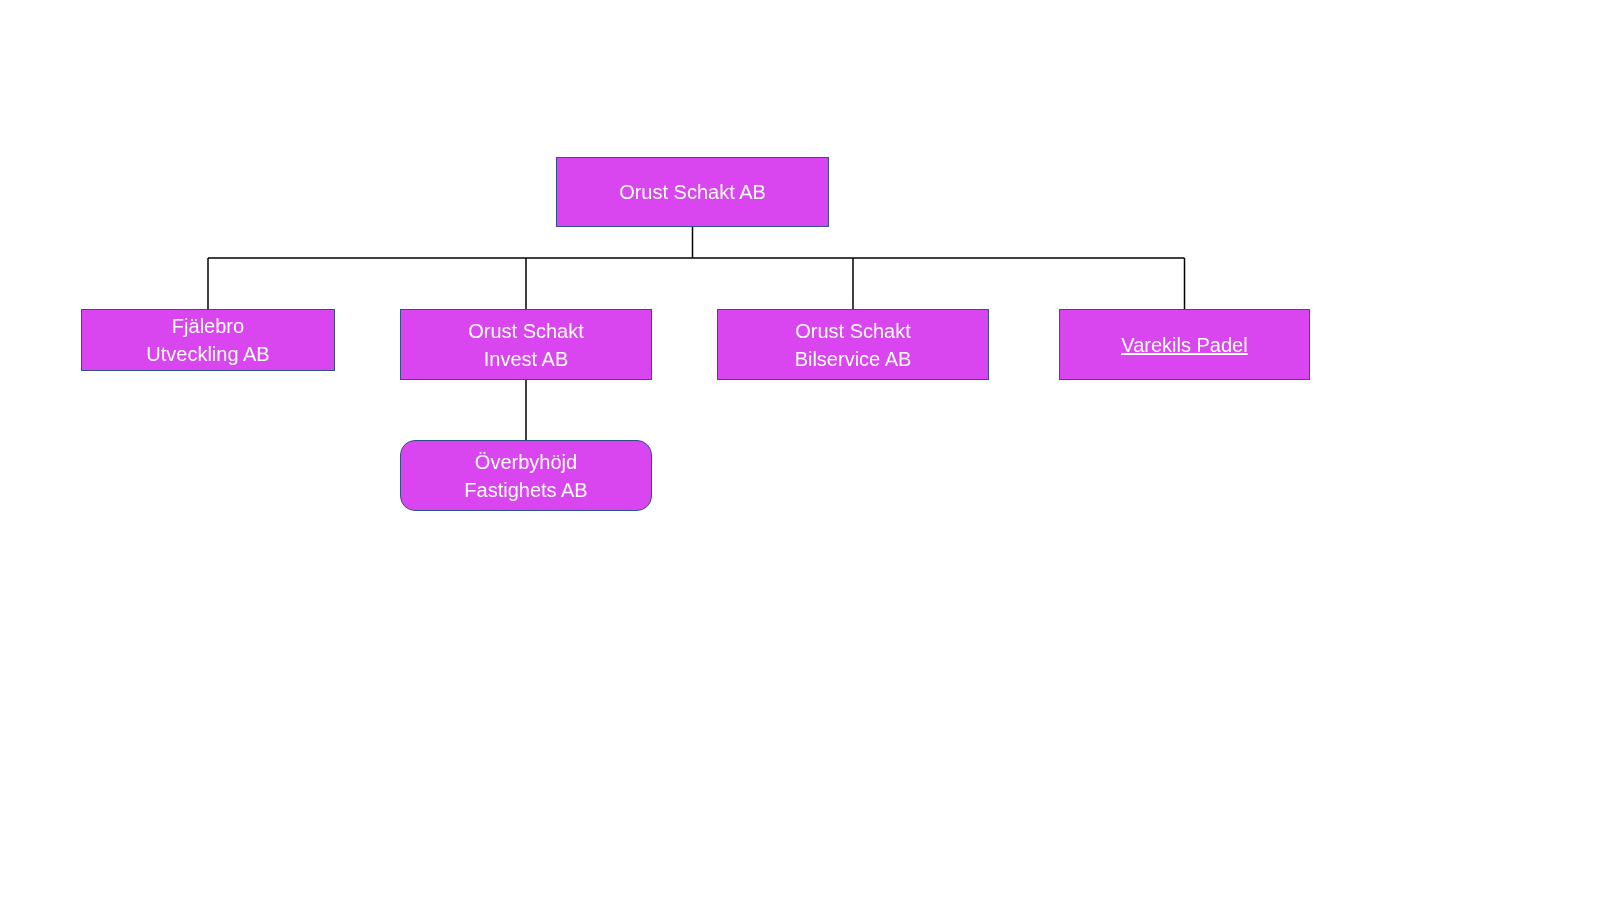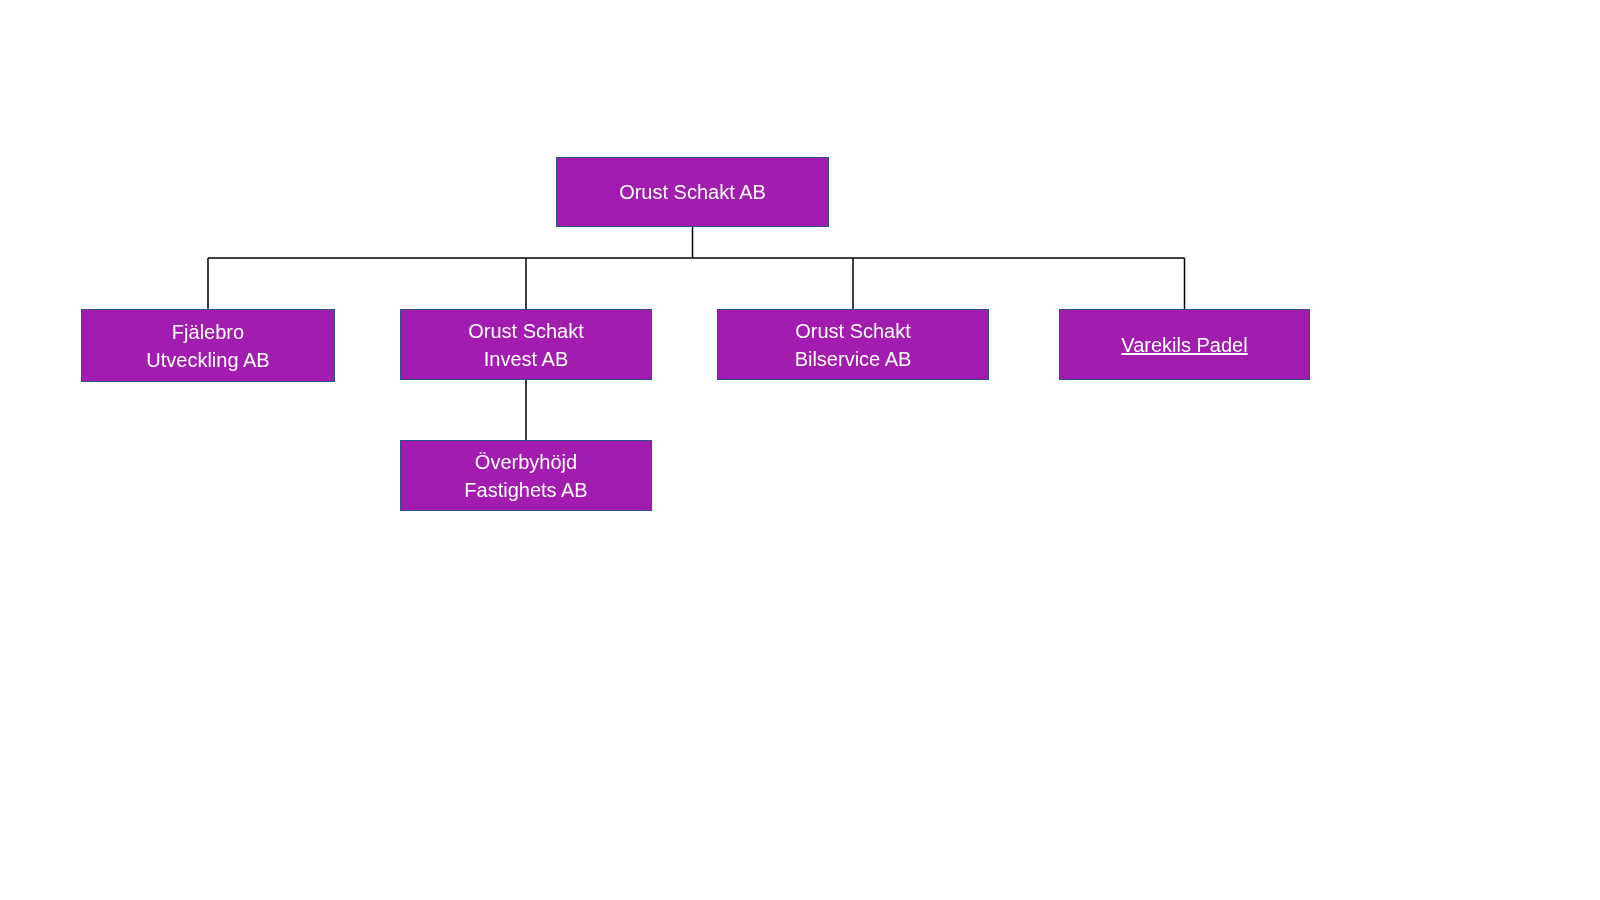--- a/index.html
+++ b/index.html
@@ -22,37 +22,37 @@
     width: 1600px;
     height: 900px;
     pointer-events: none;
   }
   .node {
     position: absolute;
     display: flex;
     align-items: center;
     justify-content: center;
     text-align: center;
-    background: #a21caf;
+    background: #d946ef;
     border: 1px solid #2F528F;
     color: #ffffff;
     font-size: 20px;
     line-height: 1.4;
     box-sizing: border-box;
     cursor: default;
   }
   .node .label {
     white-space: pre-line;
   }
   .node-root { left: 556px; top: 157px; width: 273px; height: 70px; }
-  .node-c1   { left: 81px;  top: 309px; width: 254px; height: 73px; }
+  .node-c1   { left: 81px;  top: 309px; width: 254px; height: 62px; }
   .node-c2   { left: 400px; top: 309px; width: 252px; height: 71px; }
   .node-c3   { left: 717px; top: 309px; width: 272px; height: 71px; }
   .node-c4   { left: 1059px;top: 309px; width: 251px; height: 71px; text-decoration: underline; }
-  .node-g1   { left: 400px; top: 440px; width: 252px; height: 71px; }
+  .node-g1   { left: 400px; top: 440px; width: 252px; height: 71px; border-radius: 15px; }
 </style>
 </head>
 <body>
 
 <div class="canvas">
 
   <svg class="connectors" viewBox="0 0 1600 900" xmlns="http://www.w3.org/2000/svg">
 
     <line x1="692.5" y1="227" x2="692.5" y2="258" stroke="#000000" stroke-width="1.5"></line>
 

